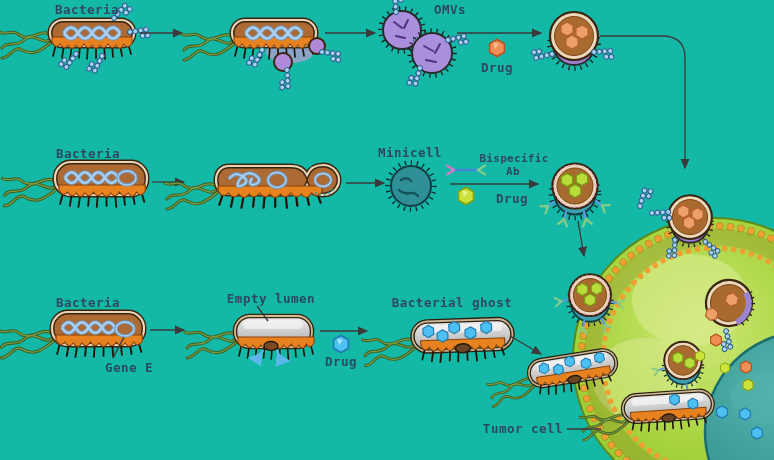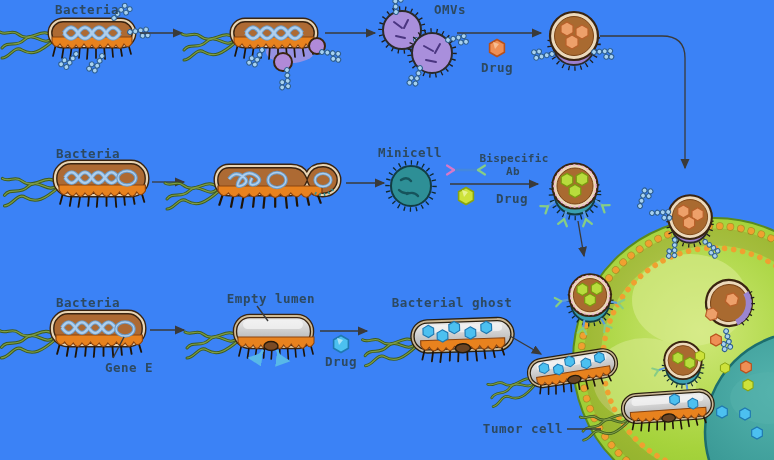--- a/index.html
+++ b/index.html
@@ -1,16 +1,16 @@
 <!DOCTYPE html>
 <html><head>
 <meta charset="utf-8">
 <style>
   html,body{margin:0;padding:0;background:#ffffff;}
-  #stage{position:relative;width:774px;height:460px;background:#3b82f6;overflow:hidden;
+  #stage{position:relative;width:774px;height:460px;background:#14b8a6;overflow:hidden;
          font-family:"DejaVu Sans Mono", monospace;}
   svg{display:block}
   .lbl{font-family:"DejaVu Sans Mono", monospace;font-size:12.5px;font-weight:bold;
        fill:#2d4960;text-anchor:middle;letter-spacing:0.5px;}
   .lbl-sm{font-family:"DejaVu Sans Mono", monospace;font-size:11px;font-weight:bold;
        fill:#2d4960;text-anchor:middle;letter-spacing:0.3px;}
   .arrow{stroke:#3a3a3a;stroke-width:1.3;fill:none;}
   .ptr{stroke:#3a3a3a;stroke-width:1.4;fill:none;}
   .capO{fill:#ad6a33;stroke:#3a2410;stroke-width:5;}
   .capI{fill:none;stroke:#e8d5b5;stroke-width:2.2;}

